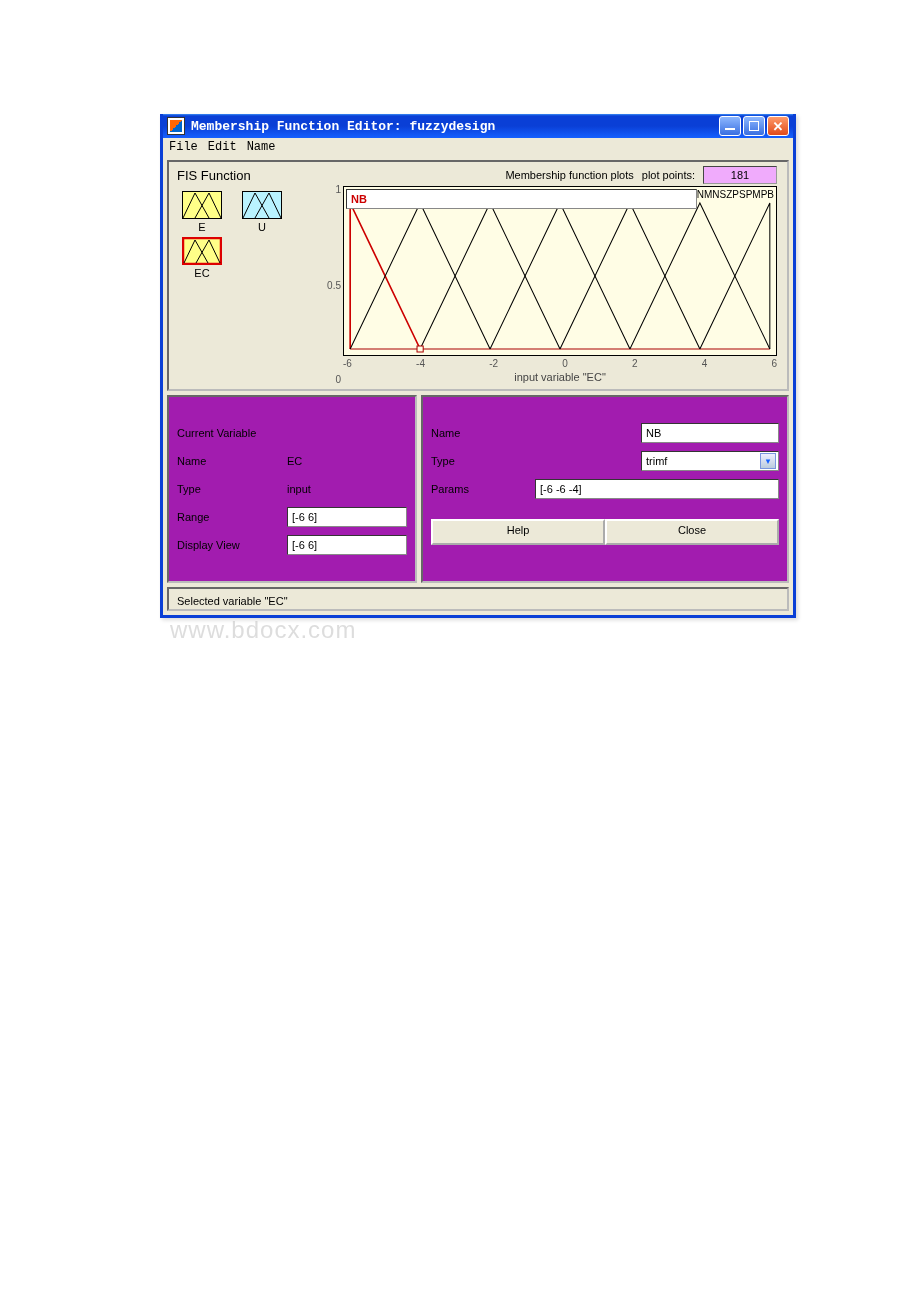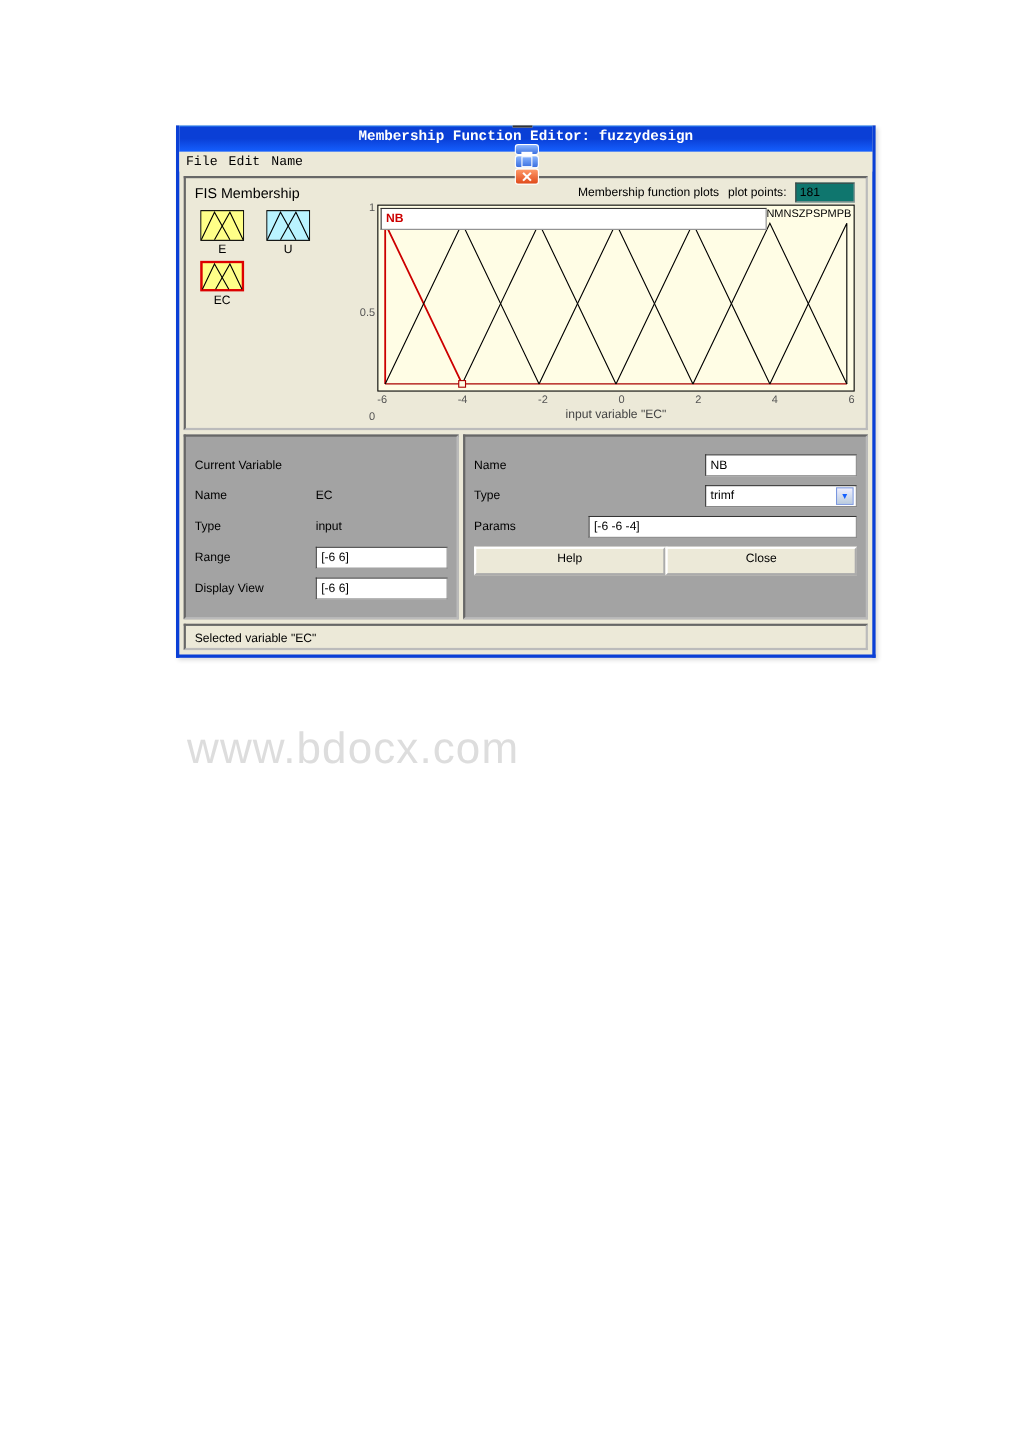--- a/index.html
+++ b/index.html
@@ -29,21 +29,20 @@
   .titlebar {
     height: 24px;
     background: linear-gradient(to bottom,#3a8df5 0%,#0a3fd6 8%,#0a3fd6 50%,#1560ff 100%);
     display: flex;
     align-items: center;
     padding: 0 4px;
     color: #fff;
     font-family: "Courier New", monospace;
     font-weight: bold;
     font-size: 13px;
-    flex-direction: column;
   }
   .titlebar .appicon {
     width: 16px; height: 16px;
     background: #fff;
     border: 1px solid #333;
     margin-right: 6px;
     position: relative;
   }
   .titlebar .appicon::before {
     content:"";
@@ -109,22 +108,22 @@
     flex:1;
     padding: 4px 10px 6px 0;
     position:relative;
   }
   .plot-header {
     display:flex; justify-content:flex-end; align-items:center;
     gap:8px; font-size:11px;
     margin-bottom:2px;
   }
   .plot-header .pp-box {
-    width:46px; height:16px; background:#0f766e; border:1px inset #999;
-    text-align:left; padding:0 3px; font-size:11px; line-height:16px;
+    width:46px; height:16px; background:#f0abfc; border:1px inset #999;
+    text-align:center; padding:0 13px; font-size:11px; line-height:16px;
   }
   .plot-area {
     background:#fffde5;
     border:1px solid #000;
     height: 170px;
     position:relative;
     box-sizing:border-box;
   }
   .plot-area svg { width:100%; height:100%; display:block; }
   .axis-ticks { display:flex; justify-content:space-between; font-size:10px; color:#555; padding:2px 0 0 0; }
@@ -136,22 +135,22 @@
   .mf-lbls span.sel { color:#c00; font-weight:bold; }
 
   
   .lower {
     margin: 0 4px 4px 4px;
     display:flex;
     gap:4px;
   }
   .panel {
     border:2px inset #bbb;
-    background:#a3a3a3;
-    padding:12px 8px;
+    background:#a21caf;
+    padding:22px 8px;
     box-sizing:border-box;
   }
   .panel-left { width: 250px; }
   .panel-right { flex:1; }
   .row { display:flex; align-items:center; height:28px; }
   .row .lbl { width:110px; font-size:11px; }
   .row .val { font-size:11px; }
   .inp {
     background:#fff; border:1px inset #888;
     height:18px; padding:0 4px; font-size:11px;
@@ -167,39 +166,38 @@
     background:linear-gradient(to bottom,#eef,#bcd);
     border:1px solid #7a96df;
     display:flex;align-items:center;justify-content:center;
     color:#1560ff;font-size:9px;
   }
   .btn {
     flex:1; height:22px;
     background:#ece9d8; border:2px outset #fff;
     font-size:11px; text-align:center; line-height:18px;
   }
-  .btnrow { display:flex; margin-top:4px; }
+  .btnrow { display:flex; margin-top:16px; }
 
   .statusbar {
     margin:0 4px 4px 4px;
     border:2px inset #bbb;
     background:#ece9d8;
     padding:6px 8px;
     font-size:11px;
     height: 24px;
     box-sizing:border-box;
   }
 
   .watermark {
     position:absolute;
     left:170px; top:616px;
-    font-size:40px; letter-spacing:1px;
+    font-size:24px; letter-spacing:1px;
     color:rgba(180,180,180,.45);
     font-family: Arial, sans-serif;
-    margin-top: 43px;
   }
 
   .caption {
     position:absolute;
     left:134px; top:650px;
     font-family: "SimSun","Songti SC",serif;
     font-size:20px;
   }
 </style>
 </head>
@@ -224,21 +222,21 @@
     </div>
 
     <div class="menubar">
       <span class="mi"><span>File</span></span>
       <span class="mi"><span>Edit</span></span>
       <span class="mi"><span>Name</span></span>
     </div>
 
     <div class="upper">
       <div class="fis-col">
-        <div class="fis-title">FIS Membership</div>
+        <div class="fis-title">FIS Function</div>
         <div class="fis-grid">
 
           <div>
             <div class="vbox">
               <svg viewBox="0 0 40 28">
                 <rect x="0.5" y="0.5" width="39" height="27" fill="#ffff88" stroke="#000"></rect>
                 <polyline points="1,27 13,2 27,27" fill="none" stroke="#000"></polyline>
                 <polyline points="13,27 27,2 39,27" fill="none" stroke="#000"></polyline>
               </svg>
             </div>

